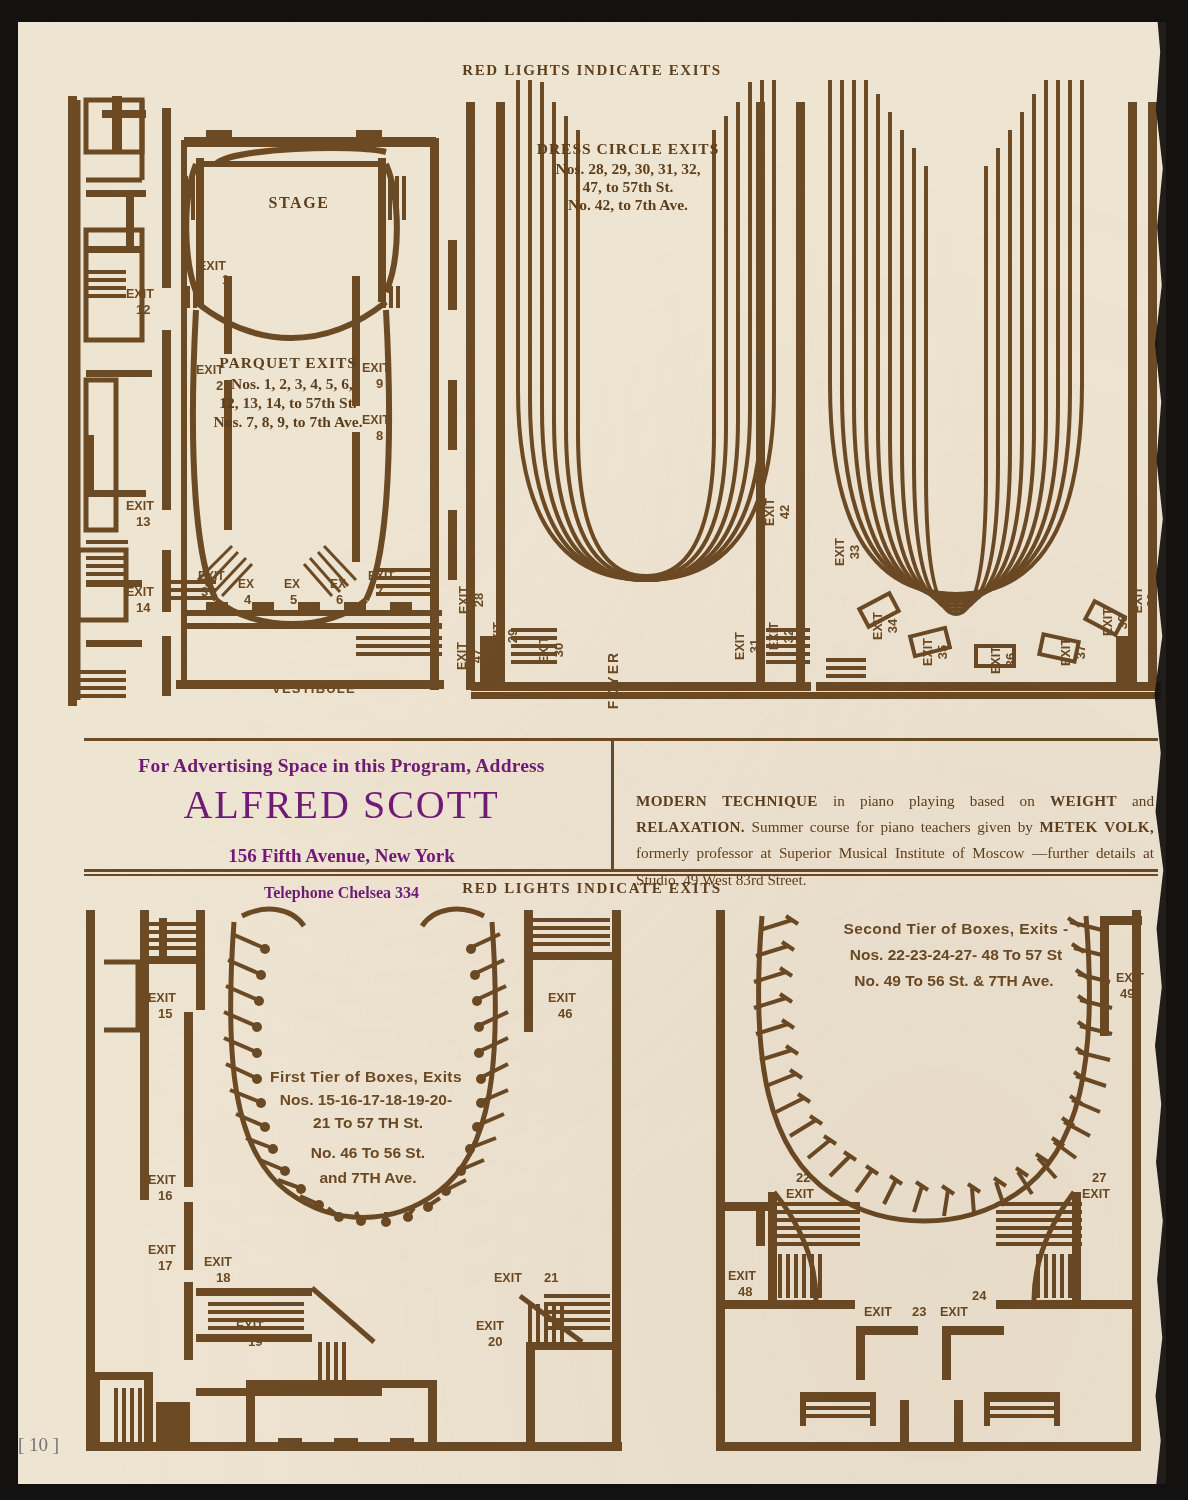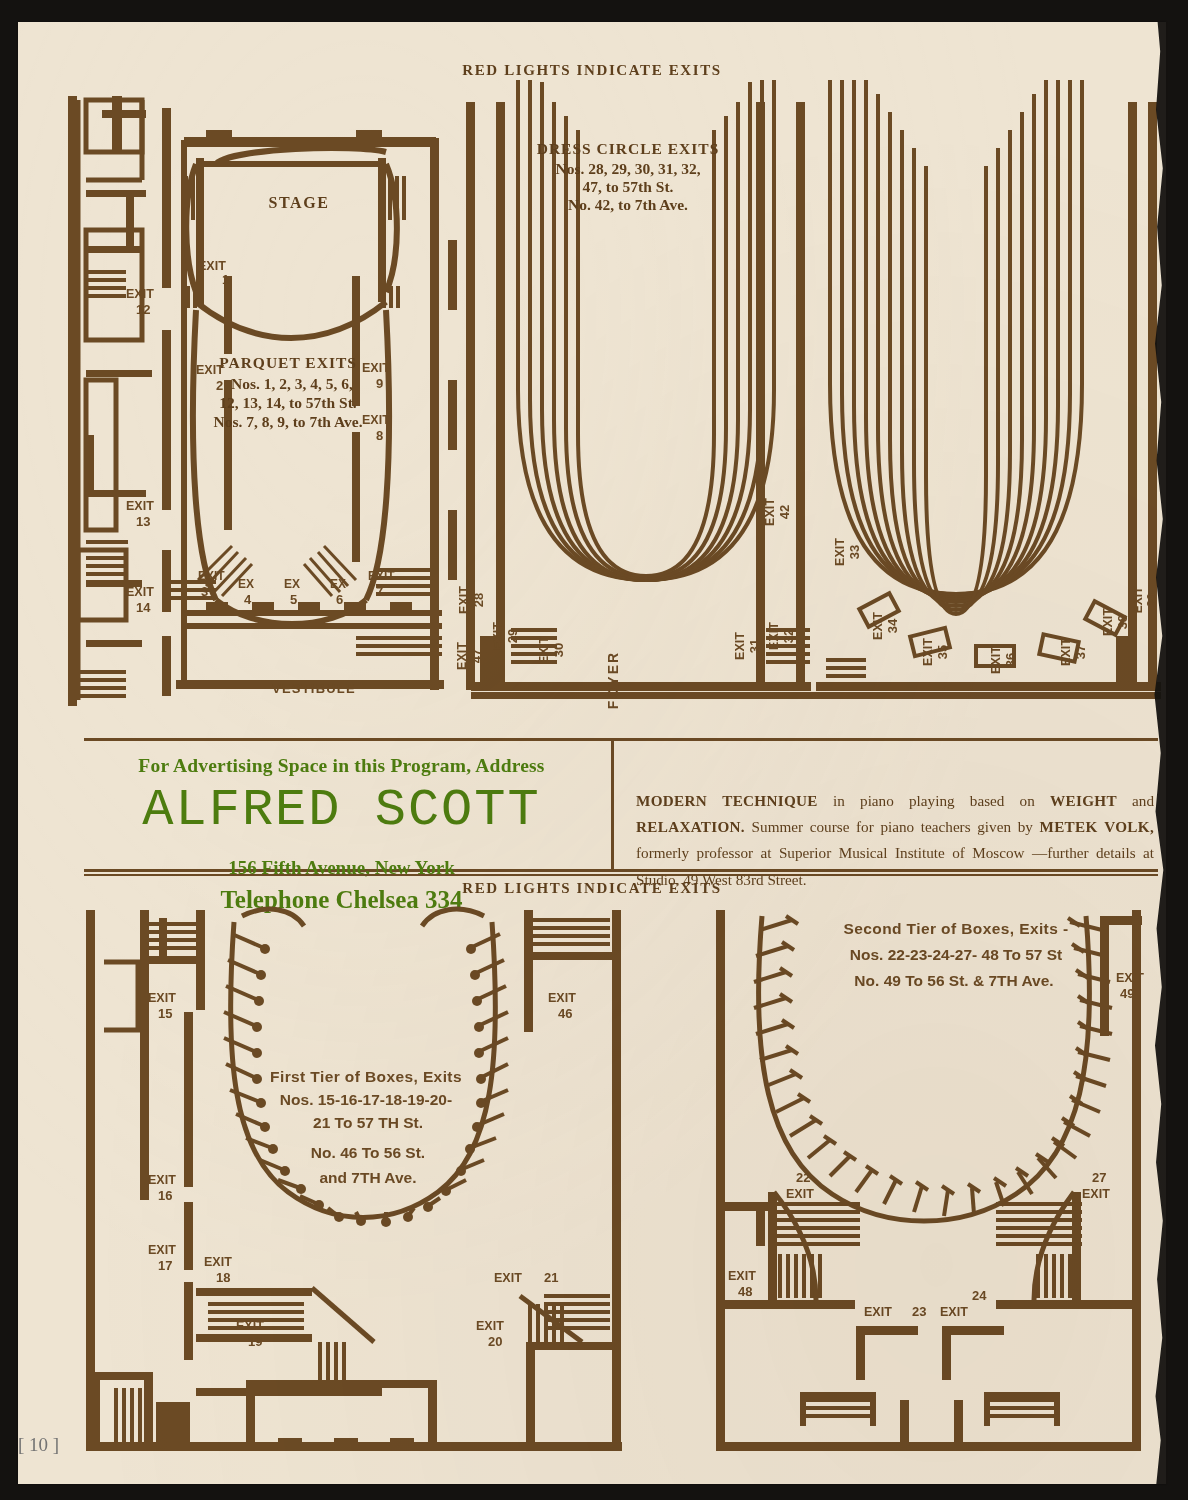--- a/index.html
+++ b/index.html
@@ -48,27 +48,27 @@
   }
   .txt-hand{
     font-family:"Liberation Sans",sans-serif;font-weight:bold;fill:#6b4a24;
   }
   
   .adrow{
     position:absolute;left:66px;top:716px;width:1074px;height:128px;
     border-top:3px solid #6b4a24;border-bottom:3px solid #6b4a24;
     display:flex;
   }
-  .ad-left{width:515px;padding-top:14px;text-align:center;color:#4d7c0f;}
+  .ad-left{width:515px;padding-top:14px;text-align:center;color:#701a75;}
   .ad-div{width:3px;background:#6b4a24;margin:0 12px;}
   .ad-right{flex:1;padding:32px 4px 0 10px;color:#5e3f1c;}
   .ad-l1{font-size:19.5px;font-weight:bold;letter-spacing:.2px;}
-  .ad-l2{font-size:52px;font-weight:normal;letter-spacing:2px;margin:4px 0 17px;font-family:Liberation Mono, monospace;}
+  .ad-l2{font-size:40px;font-weight:normal;letter-spacing:2px;margin:4px 0 17px;font-family:Liberation Serif, serif;}
   .ad-l3{font-size:19px;font-weight:bold;margin-top:12px;}
-  .ad-l4{font-size:25px;font-weight:bold;margin-top:7px;}
+  .ad-l4{font-size:16px;font-weight:bold;margin-top:17px;}
   .ad-p{font-size:15.2px;line-height:1.72;text-align:justify;}
   .ad-p b{font-weight:bold;letter-spacing:.3px;}
   .rule-mid{
     position:absolute;left:66px;top:852px;width:1074px;height:2px;background:#6b4a24;
   }
   .pageno{
     position:absolute;left:0;right:0;top:1412px;text-align:left;
     font-size:19px;color:#737373;font-family:"Liberation Serif",serif;
   }
   .hdr-top{position:absolute;left:0;right:0;top:40px;}

